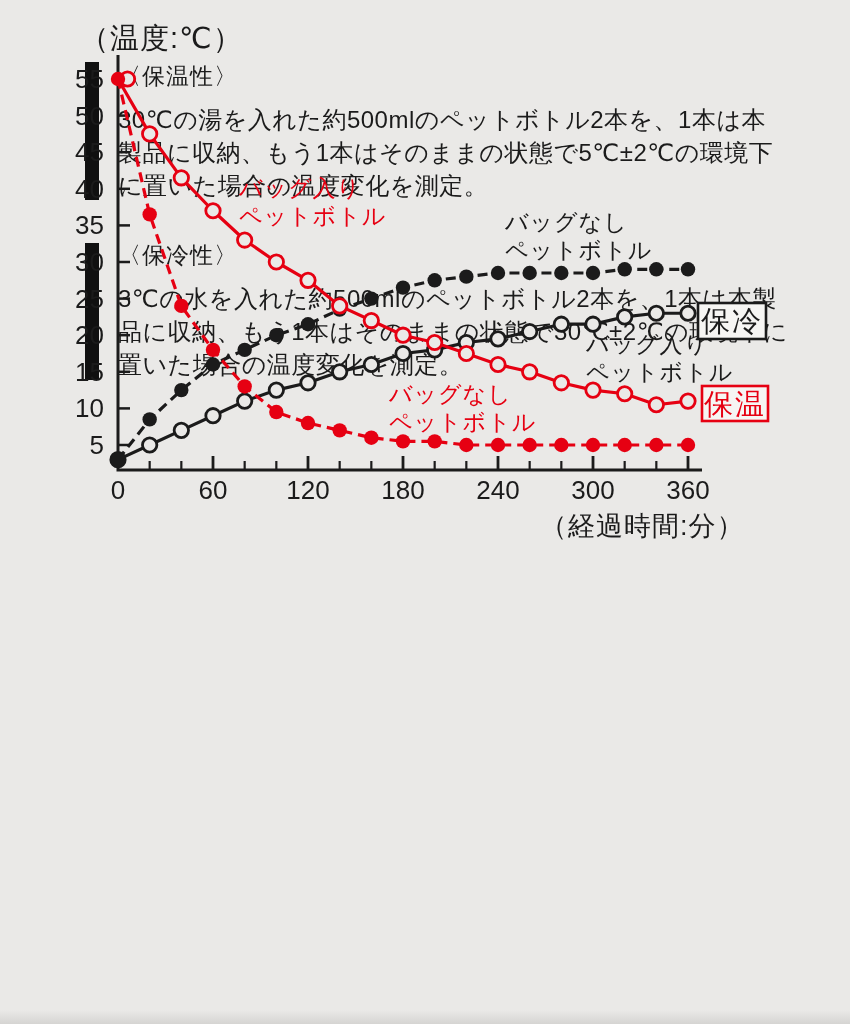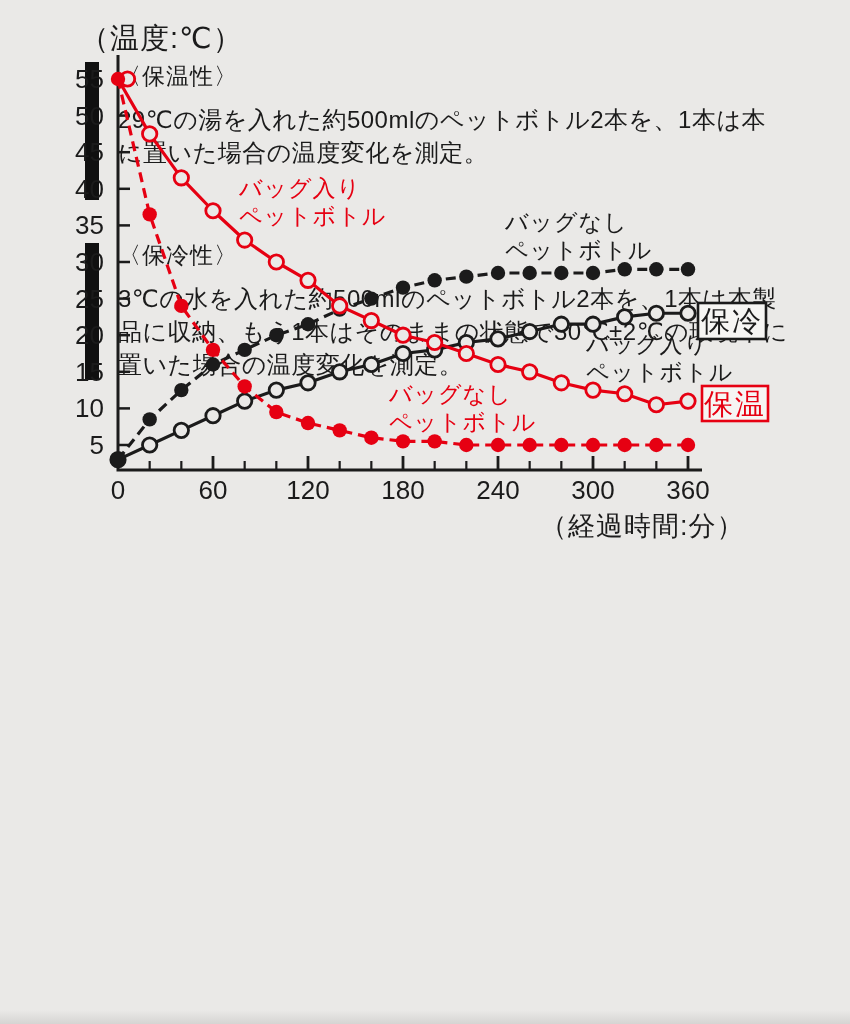--- a/index.html
+++ b/index.html
@@ -25,21 +25,22 @@
 </style>
 </head>
 <body>
 
 <div class="page">
 
   <div class="kuro-bar" style="top:62px;height:138px;"></div>
   <div class="section-text" style="top:61px;">
     <div class="section-heading">〈保温性〉</div>
     <div class="section-body">
-      <div>29℃の湯を入れた約500mlのペットボトル2本を、1本は本</div>
+      <div>30℃の湯を入れた約500mlのペットボトル2本を、1本は本</div>
+      <div>製品に収納、もう1本はそのままの状態で5℃±2℃の環境下</div>
       <div>に置いた場合の温度変化を測定。</div>
     </div>
   </div>
 
   <div class="kuro-bar" style="top:243px;height:137px;"></div>
   <div class="section-text" style="top:240px;">
     <div class="section-heading">〈保冷性〉</div>
     <div class="section-body">
       <div>3℃の水を入れた約500mlのペットボトル2本を、1本は本製</div>
       <div>品に収納、もう1本はそのままの状態で30℃±2℃の環境下に</div>

